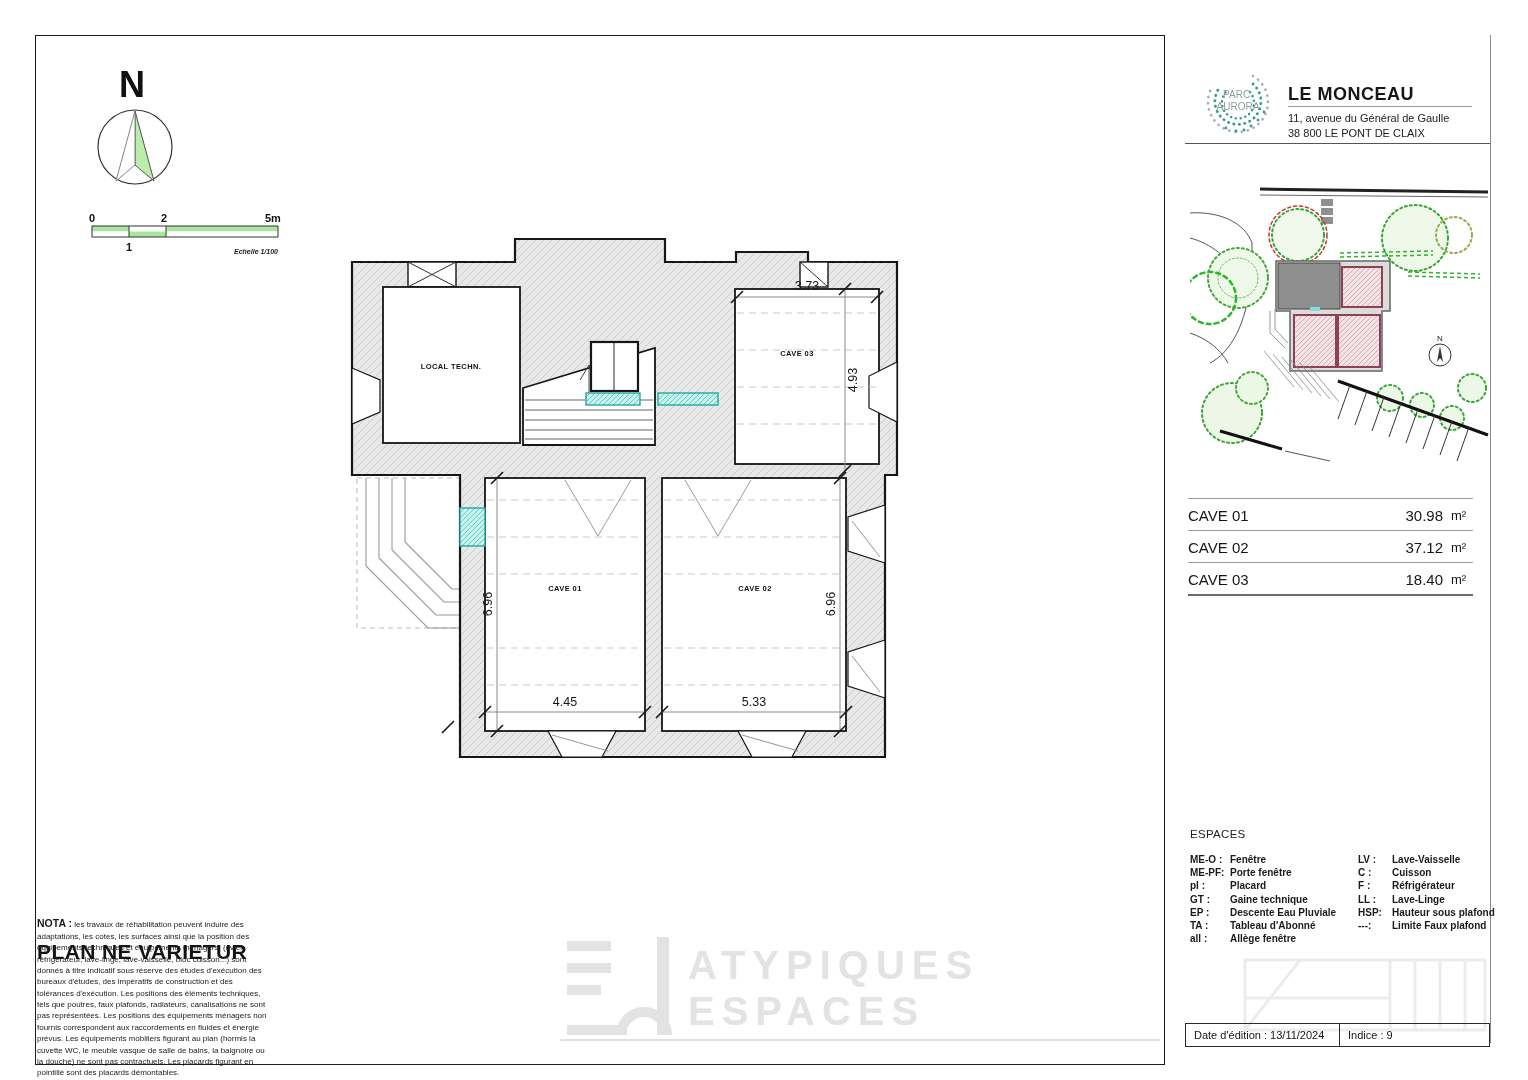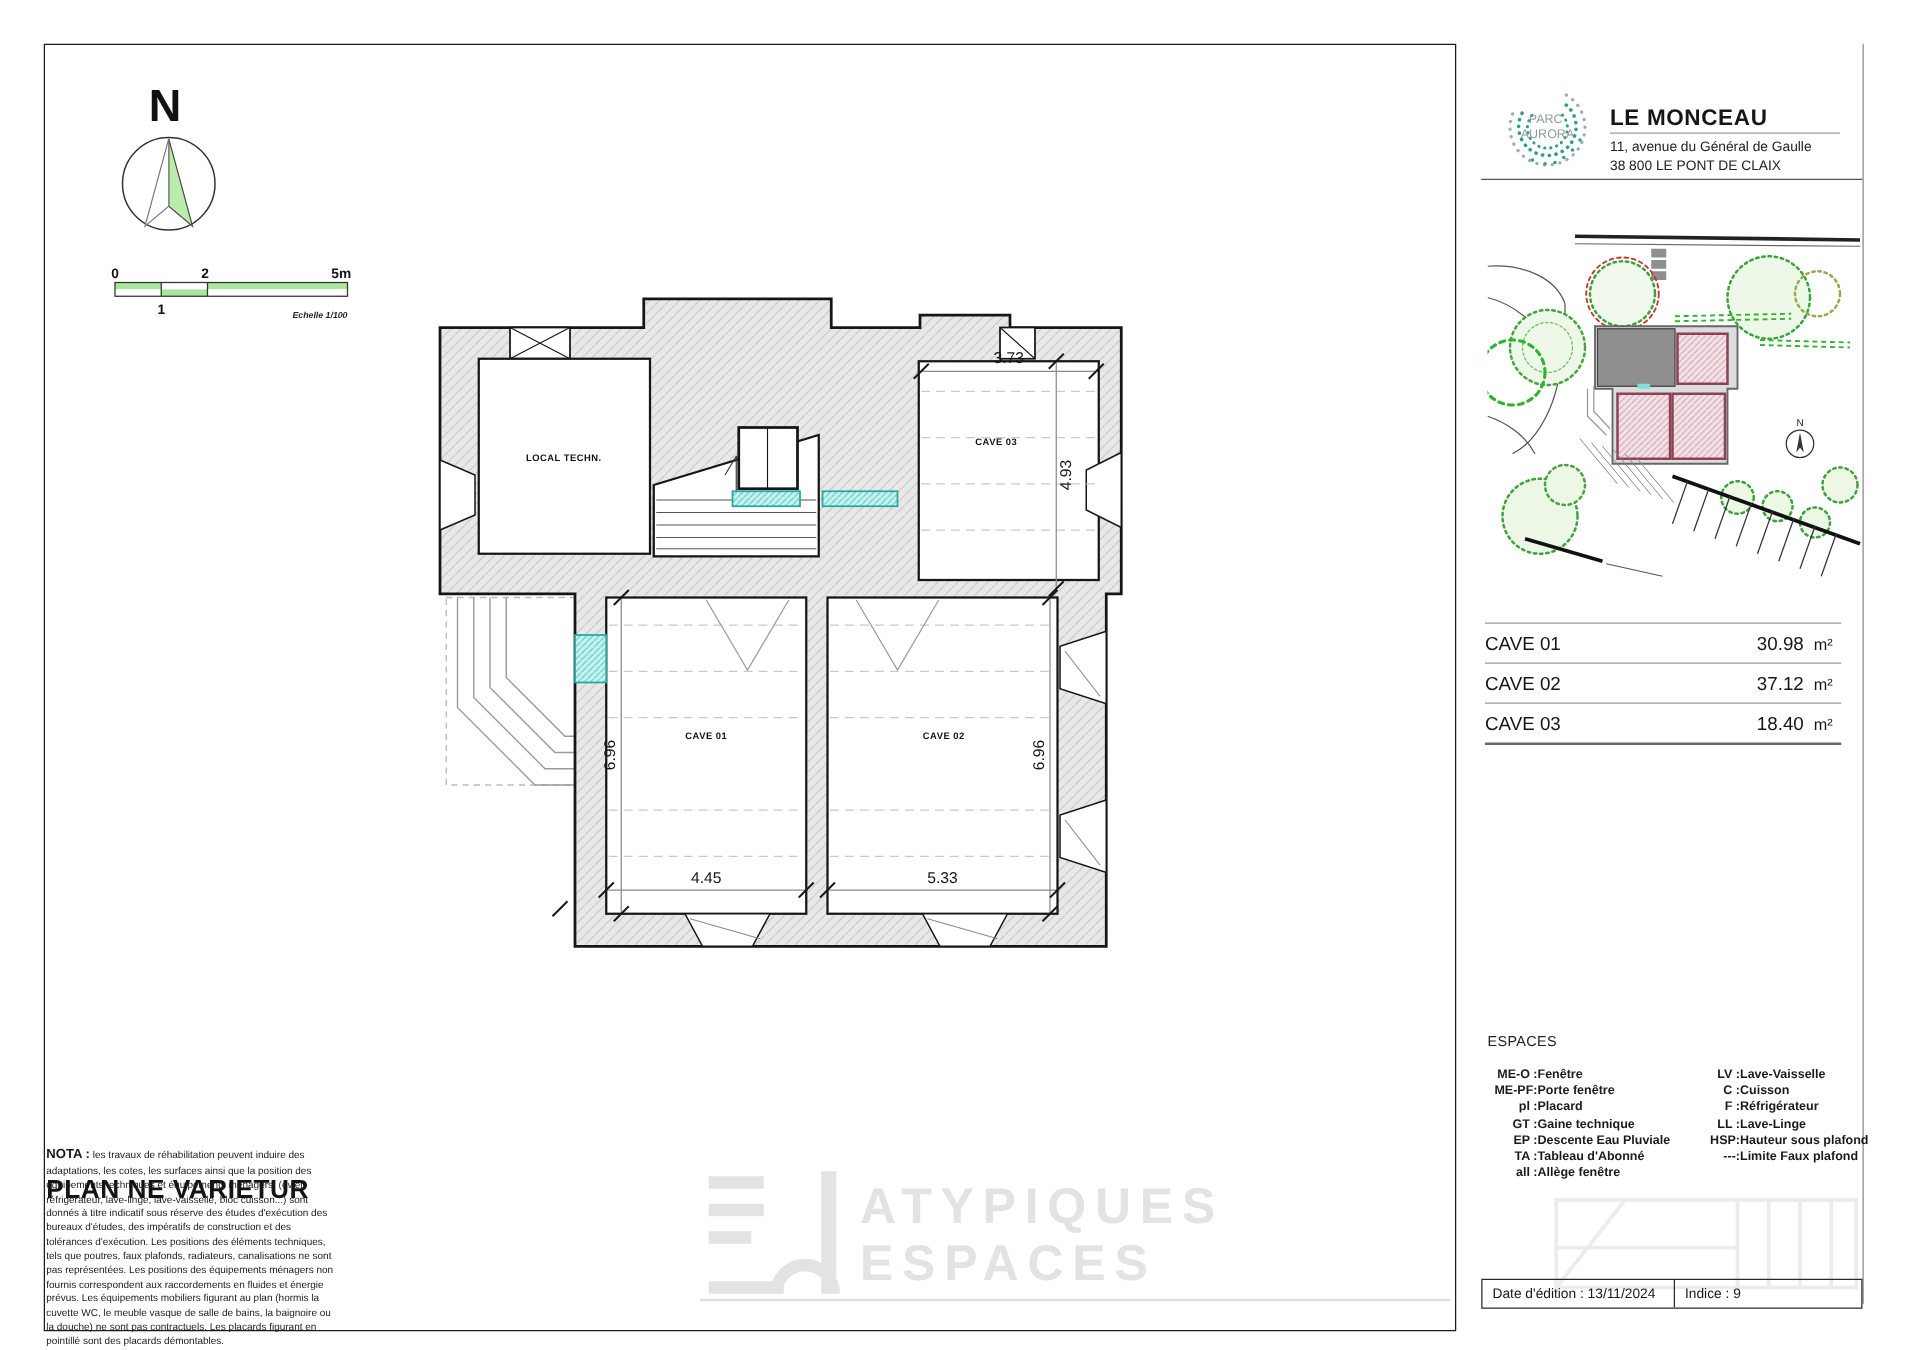--- a/index.html
+++ b/index.html
@@ -16,21 +16,21 @@
   .tb-addr{font-size:11px;color:#222;}
   
   .area-row{left:1188px;width:285px;height:32px;display:flex;align-items:center;border-top:1px solid #9a9a9a;}
   .area-label{font-size:15px;color:#161616;}
   .area-val{margin-left:auto;font-size:15px;color:#161616;}
   .area-unit{font-size:13px;color:#161616;margin-left:8px;width:22px;}
   #area-bottom{left:1188px;top:594px;width:285px;height:0;border-top:2px solid #6a6a6a;}
   
   .legend-title{font-size:11.5px;color:#222;letter-spacing:.3px;}
   .lg-row{display:flex;font-size:10px;line-height:13.2px;color:#1a1a1a;}
-  .lg-abbr{font-weight:bold;width:40px;flex:0 0 auto;text-align:right;}
+  .lg-abbr{font-weight:bold;width:40px;flex:0 0 auto;}
   .lg-abbr.narrow{width:34px;padding-left:28px;}
   .lg-def{white-space:nowrap;font-weight:bold;}
   
   #footer-strip{left:1185px;top:1023px;width:303px;height:22px;border:1.3px solid #2a2a2a;display:flex;text-align:center;}
   #footer-strip .cell{display:flex;align-items:center;font-size:11px;color:#161616;padding-left:8px;}
   #footer-strip .cell.first{width:145px;border-right:1.3px solid #2a2a2a;}
   
   #nota-heading{left:37px;top:940px;font-size:21px;font-weight:800;letter-spacing:.4px;color:#141414;}
   #nota-text{left:37px;top:916px;width:232px;font-size:8px;line-height:1.42;color:#1a1a1a;}
   #nota-text .nota-label{font-weight:bold;font-size:10.5px;}

